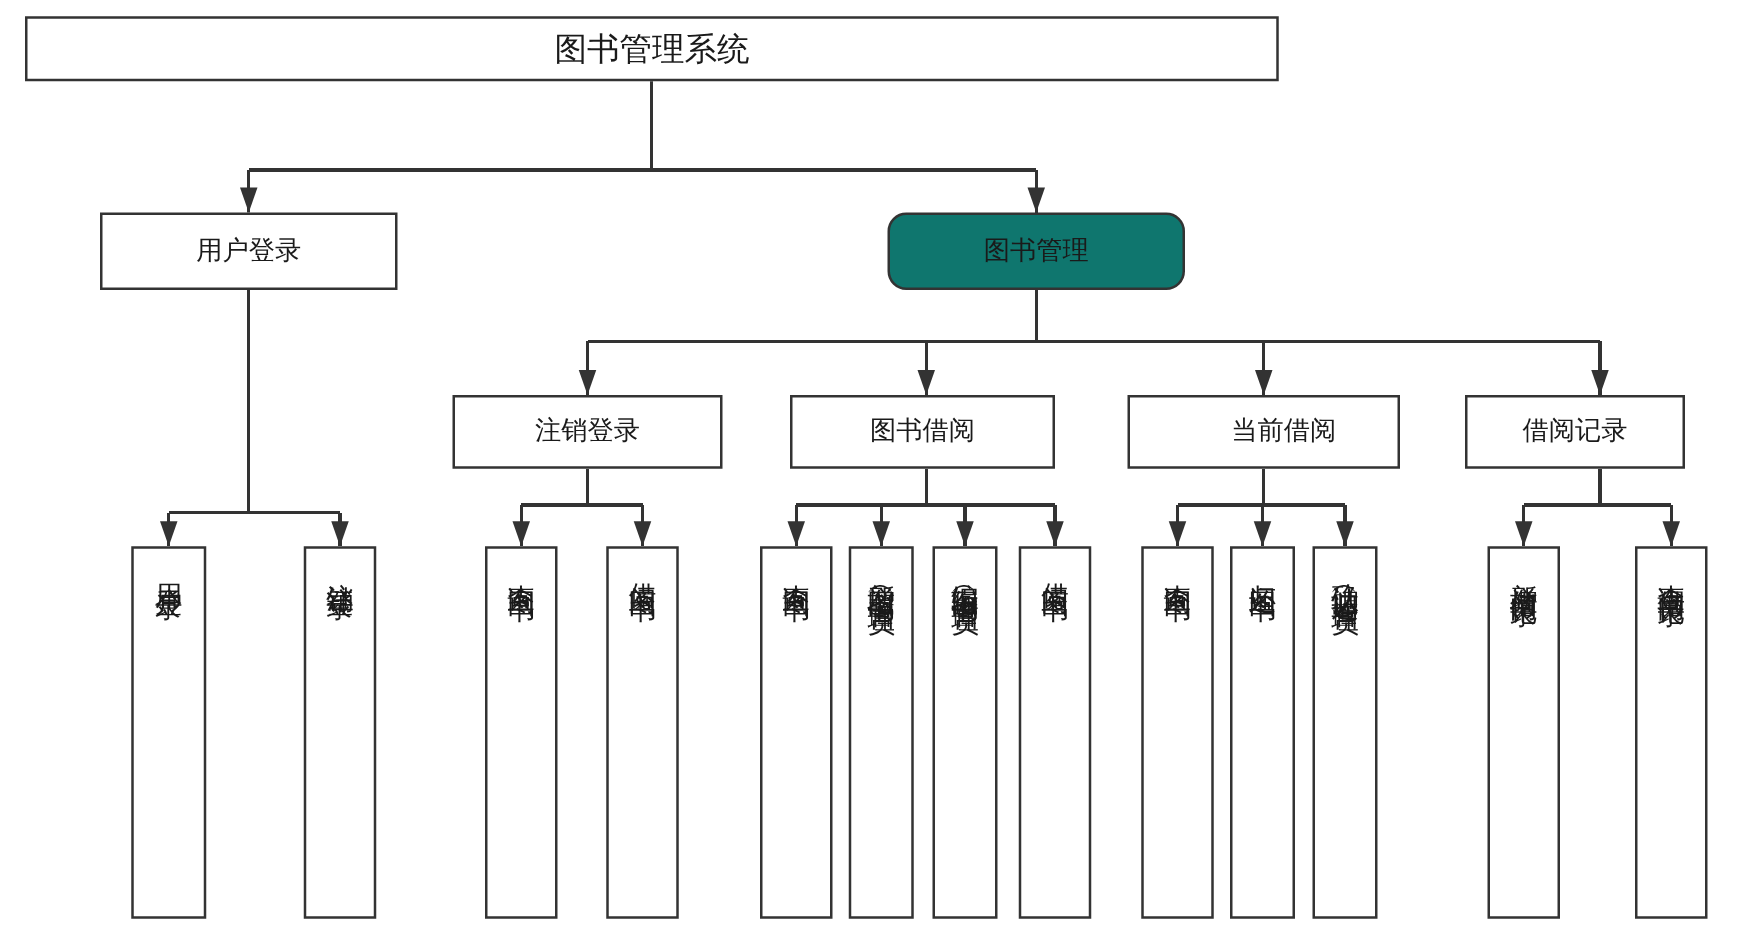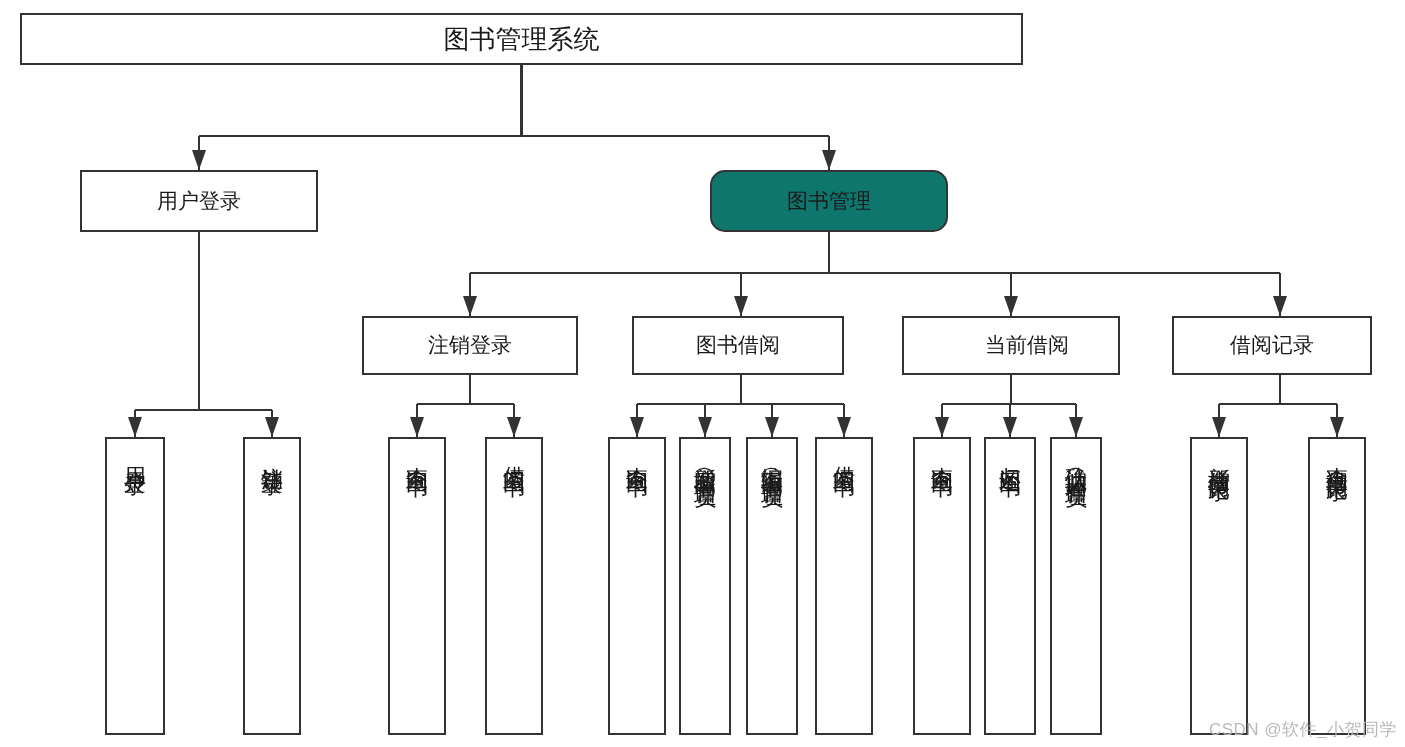--- a/index.html
+++ b/index.html
@@ -141,21 +141,21 @@
       </div>
       <div class="node horizontal" style="left: 362px; top: 316px; width: 216px; height: 59px; border-color: rgb(51, 51, 51); background: rgb(255, 255, 255); color: rgb(26, 26, 26);">
         <span class="node-label">注销登录</span>
       </div>
       <div class="node horizontal" style="left: 632px; top: 316px; width: 212px; height: 59px; border-color: rgb(51, 51, 51); background: rgb(255, 255, 255); color: rgb(26, 26, 26);">
         <span class="node-label">图书借阅</span>
       </div>
       <div class="node horizontal" style="left: 902px; top: 316px; width: 218px; height: 59px; border-color: rgb(51, 51, 51); background: rgb(255, 255, 255); color: rgb(26, 26, 26); padding-left: 32px;">
         <span class="node-label">当前借阅</span>
       </div>
-      <div class="node horizontal" style="left: 1172px; top: 316px; width: 200px; height: 59px; border-color: rgb(51, 51, 51); background: rgb(255, 255, 255); color: rgb(26, 26, 26);">
+      <div class="node horizontal" style="left: 1172px; top: 316px; width: 176px; height: 59px; border-color: rgb(51, 51, 51); background: rgb(255, 255, 255); color: rgb(26, 26, 26);">
         <span class="node-label">借阅记录</span>
       </div>
       <div class="node vertical" style="left: 105px; top: 437px; width: 60px; height: 298px; border-color: rgb(51, 51, 51); background: rgb(255, 255, 255); color: rgb(26, 26, 26);">
         <span class="node-label">用户登录</span>
       </div>
       <div class="node vertical" style="left: 243px; top: 437px; width: 58px; height: 298px; border-color: rgb(51, 51, 51); background: rgb(255, 255, 255); color: rgb(26, 26, 26);">
         <span class="node-label">注销登录</span>
       </div>
       <div class="node vertical" style="left: 388px; top: 437px; width: 58px; height: 298px; border-color: rgb(51, 51, 51); background: rgb(255, 255, 255); color: rgb(26, 26, 26);">
         <span class="node-label">查询图书</span>
@@ -184,14 +184,13 @@
       <div class="node vertical" style="left: 1050px; top: 437px; width: 52px; height: 298px; border-color: rgb(51, 51, 51); background: rgb(255, 255, 255); color: rgb(26, 26, 26);">
         <span class="node-label">确认归还（管理员）</span>
       </div>
       <div class="node vertical" style="left: 1190px; top: 437px; width: 58px; height: 298px; border-color: rgb(51, 51, 51); background: rgb(255, 255, 255); color: rgb(26, 26, 26);">
         <span class="node-label">新增借阅记录</span>
       </div>
       <div class="node vertical" style="left: 1308px; top: 437px; width: 58px; height: 298px; border-color: rgb(51, 51, 51); background: rgb(255, 255, 255); color: rgb(26, 26, 26);">
         <span class="node-label">查询借阅记录</span>
       </div>
     </div>
-  <div id="watermark">CSDN @软件_小贺同学</div>
 </div>
 
 </body></html>

